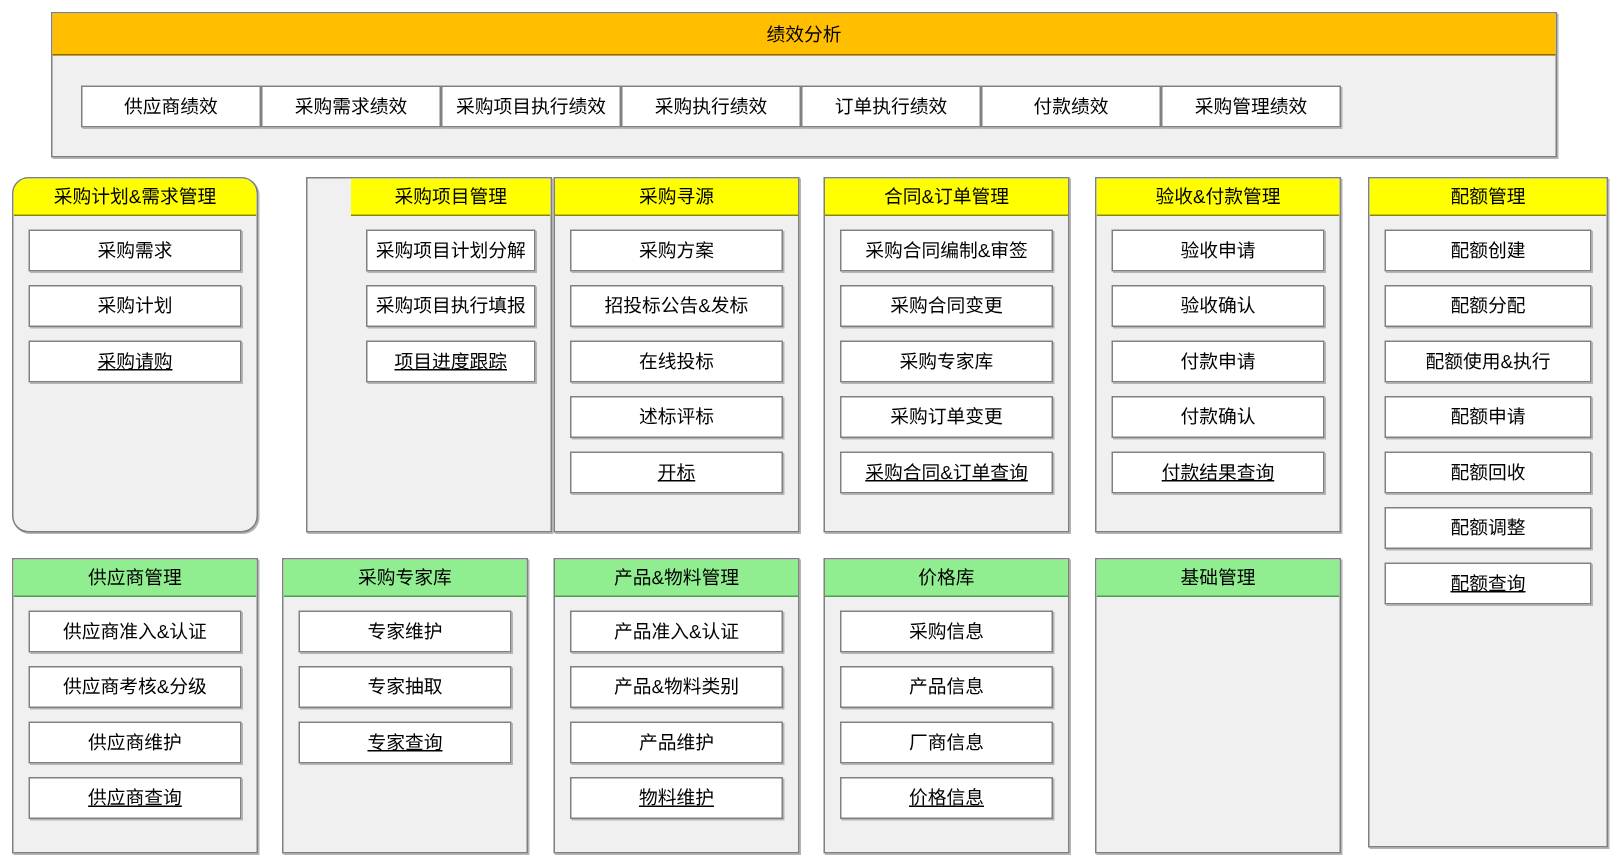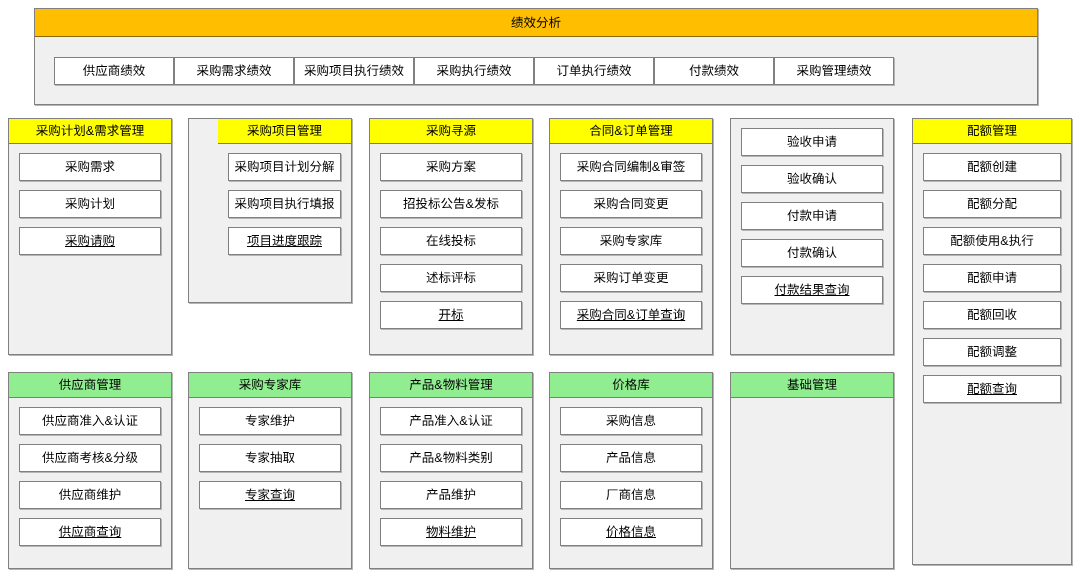--- a/index.html
+++ b/index.html
@@ -135,29 +135,29 @@
       <div class="tab-btn">采购需求绩效</div>
       <div class="tab-btn">采购项目执行绩效</div>
       <div class="tab-btn">采购执行绩效</div>
       <div class="tab-btn">订单执行绩效</div>
       <div class="tab-btn">付款绩效</div>
       <div class="tab-btn">采购管理绩效</div>
     </div>
 </div>
 
 <div id="grid">
-    <div class="card" style="left: 0px; top: 0px; width: 164px; height: 237px;">
+    <div class="card" style="left: 0px; top: 0px; width: 164px; height: 237px; border-radius: 11px;">
       <div class="card-title yellow">采购计划&amp;需求管理</div>
       <div class="card-body">
         <div class="item-btn">采购需求</div>
         <div class="item-btn">采购计划</div>
         <div class="item-btn">采购请购</div>
       </div>
     </div>
-    <div class="card" style="left: 180px; top: 0px; width: 164px; height: 185px; padding-left: 29px;">
+    <div class="card" style="left: 196px; top: 0px; width: 164px; height: 237px; padding-left: 29px;">
       <div class="card-title yellow">采购项目管理</div>
       <div class="card-body">
         <div class="item-btn">采购项目计划分解</div>
         <div class="item-btn">采购项目执行填报</div>
         <div class="item-btn">项目进度跟踪</div>
       </div>
     </div>
     <div class="card" style="left: 361px; top: 0px; width: 164px; height: 237px;">
       <div class="card-title yellow">采购寻源</div>
       <div class="card-body">
@@ -172,20 +172,21 @@
       <div class="card-title yellow">合同&amp;订单管理</div>
       <div class="card-body">
         <div class="item-btn">采购合同编制&amp;审签</div>
         <div class="item-btn">采购合同变更</div>
         <div class="item-btn">采购专家库</div>
         <div class="item-btn">采购订单变更</div>
         <div class="item-btn">采购合同&amp;订单查询</div>
       </div>
     </div>
     <div class="card" style="left: 722px; top: 0px; width: 164px; height: 237px;">
+      <div class="card-title yellow">验收&amp;付款管理</div>
       <div class="card-body">
         <div class="item-btn">验收申请</div>
         <div class="item-btn">验收确认</div>
         <div class="item-btn">付款申请</div>
         <div class="item-btn">付款确认</div>
         <div class="item-btn">付款结果查询</div>
       </div>
     </div>
     <div class="card" style="left: 0px; top: 254px; width: 164px; height: 197px;">
       <div class="card-title green">供应商管理</div>

